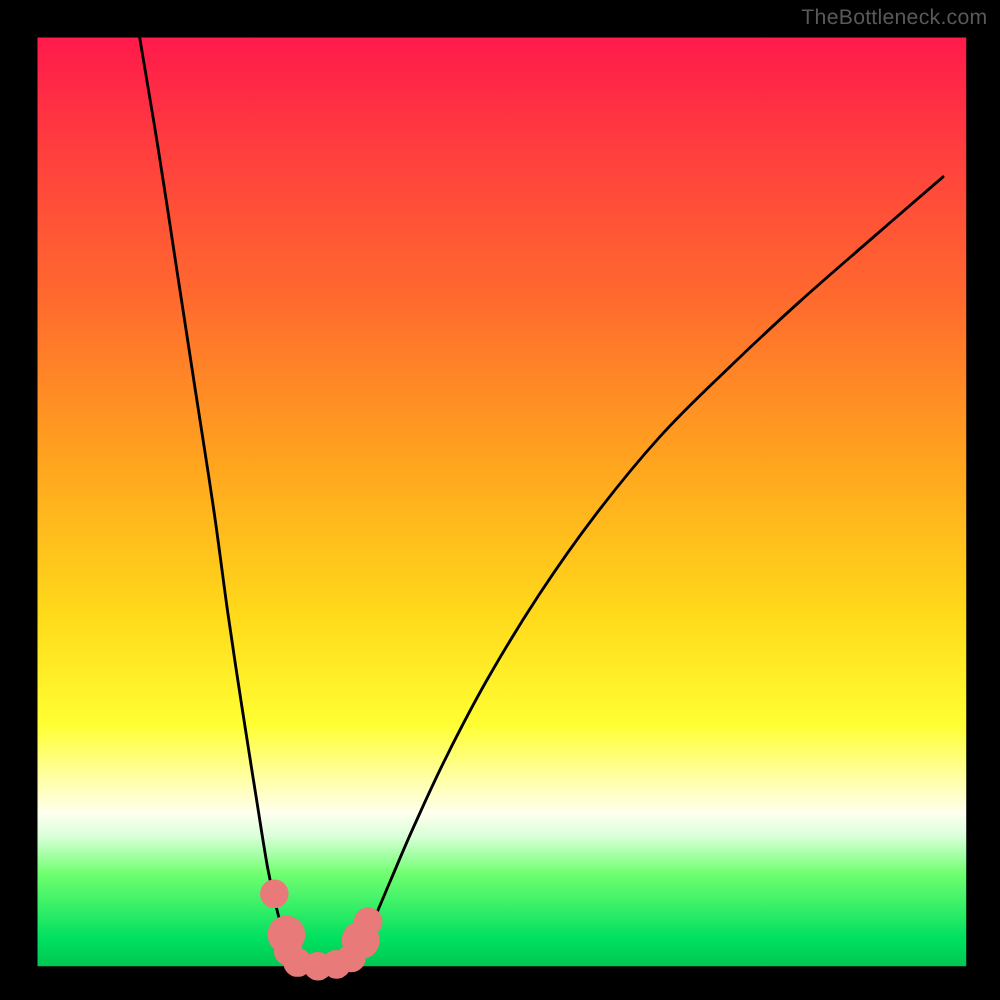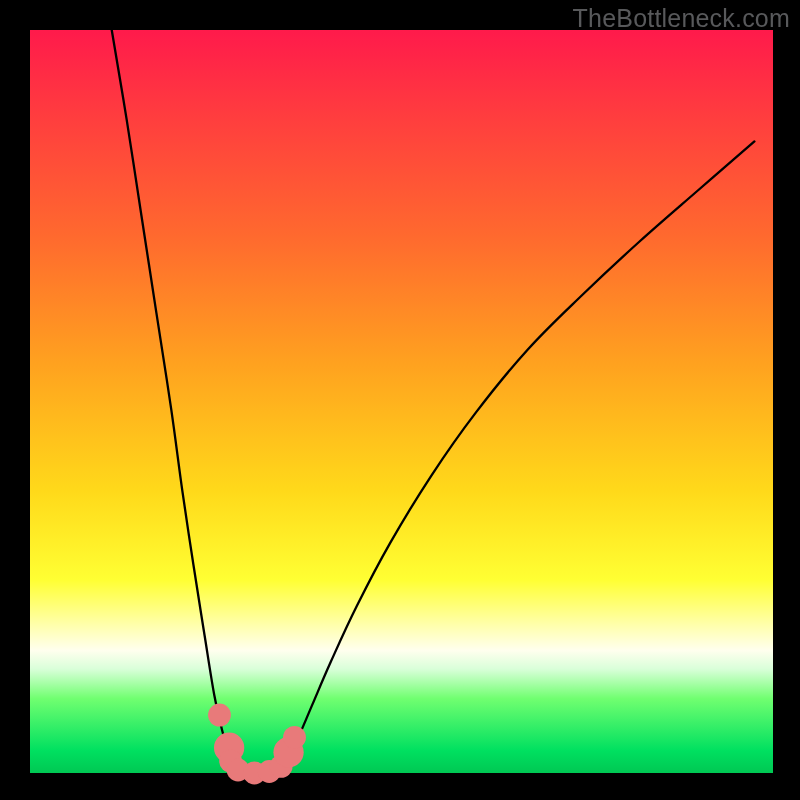--- a/index.html
+++ b/index.html
@@ -31,21 +31,21 @@
       #ffffee 83.5%,
       #d9ffd9 86%,
       #70ff70 90%,
       #00e060 97%,
       #00c853 100%
     );
   }
   .watermark {
     position: absolute;
     color: #58595b;
-    font-size: 25px;
+    font-size: 17px;
     font-weight: 400;
     letter-spacing: 0.2px;
     user-select: none;
   }
   svg.curves {
     position: absolute;
     left: 0; top: 0;
   }
 </style>
 </head>

